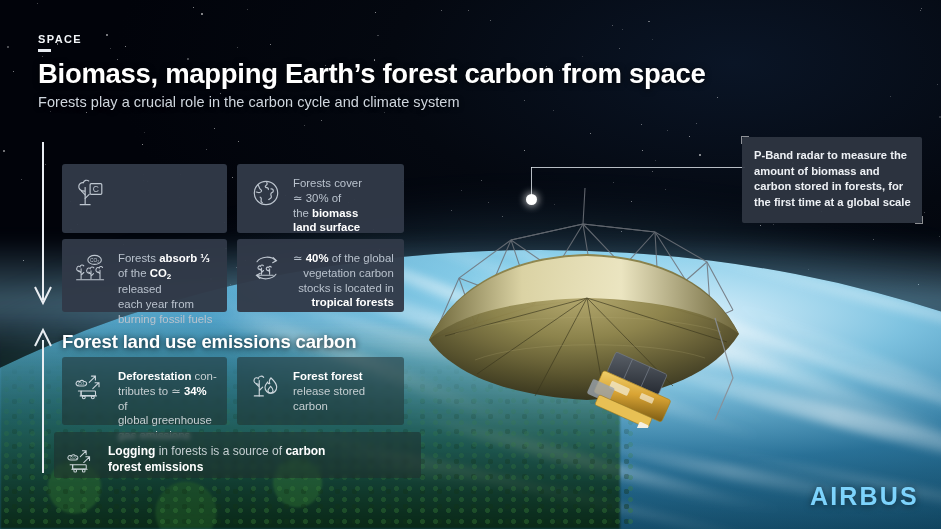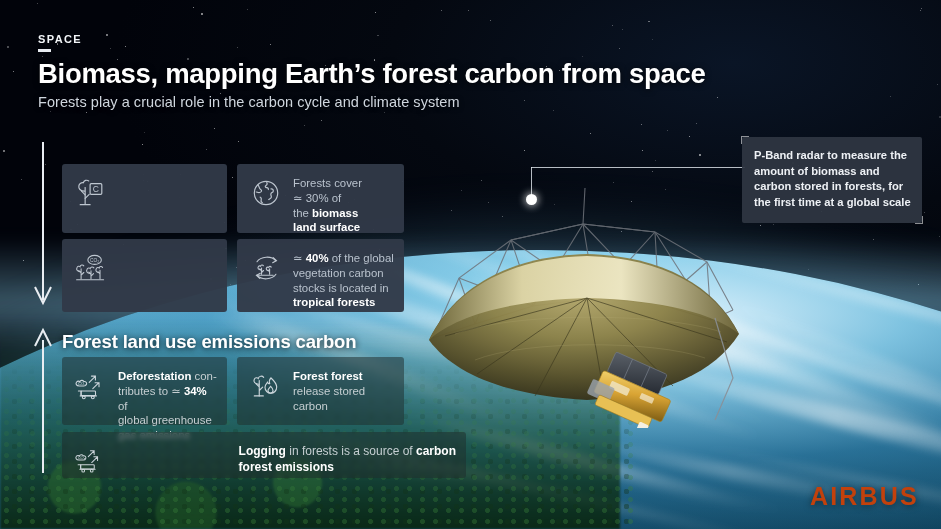--- a/index.html
+++ b/index.html
@@ -126,21 +126,21 @@
   .callout-corner { position:absolute; border:solid rgba(255,255,255,.55); }
   .leader { position:absolute; background:rgba(228,234,240,.8); }
   .leader-dot {
     position:absolute; width:11px; height:11px; border-radius:50%;
     background:#fff; box-shadow:0 0 7px 2px rgba(255,255,255,.55);
   }
 
   
   .airbus {
     position:absolute; right:22px; bottom:18px;
-    font-size:25px; font-weight:700; letter-spacing:2.2px; color:#c2410c;
+    font-size:25px; font-weight:700; letter-spacing:2.2px; color:#7dd3fc;
     text-shadow:0 1px 7px rgba(0,0,0,.55);
   }
 </style>
 </head>
 <body>
 
 <div id="stage">
 
   <div class="sky"></div>
   <div class="stars" id="starfield">
@@ -437,23 +437,26 @@
         <text x="24" y="13.2" font-size="5.4" fill="#cbd3dc" text-anchor="middle" font-family="Liberation Sans, sans-serif" stroke="none">CO₂</text>
         <path d="M8 24 c-3.4 0 -4.6 -2.4 -3.6 -4.4 c.8 -1.8 2.8 -1.8 3.4 -1 c.4 -2 3 -2.6 4.2 -1"></path>
         <path d="M9 21 l0 11 M9 25.5 l-2.6 -2.6 M9 28 l3 -3"></path>
         <path d="M19 26 c-3.6 0 -4.6 -2.6 -3.4 -4.6 c.8 -1.6 2.8 -1.6 3.4 -.8 c.6 -2 3 -2.4 4.2 -.8"></path>
         <path d="M20 23 l0 9 M20 27 l-2.4 -2.4 M20 29 l2.8 -2.8"></path>
         <path d="M29 25 c-3.2 0 -4.2 -2.4 -3.2 -4.2 c.8 -1.6 2.6 -1.6 3.2 -.8 c.6 -1.8 2.8 -2.2 3.8 -.6"></path>
         <path d="M30 22.5 l0 9.5 M30 26.5 l-2.2 -2.2"></path>
         <path d="M4 33 l30 0"></path>
       </g>
     </svg>
-  </div>
-
-  <div class="card dark" style="left:237px; top:239px; width:167px; height:73px;">
+    <div class="txt">
+      Forests <b>absorb ⅓</b><br>of the <b>CO<span class="sub">2</span></b> released<br>each year from<br>burning fossil fuels
+    </div>
+  </div>
+
+  <div class="card dark" style="left:237px; top:239px; width:167px; height:73px;text-align:right;">
     <svg class="ico" viewBox="0 0 40 40">
       <g fill="none" stroke="#cbd3dc" stroke-width="1.25" stroke-linecap="round">
         <path d="M10 13 c4 -6 16 -7 21 -1"></path>
         <path d="M28 8.5 l3.6 3.2 l-4.2 2.4"></path>
         <path d="M31 27 c-4 6 -16 7 -21 1"></path>
         <path d="M13 31.5 l-3.6 -3.2 l4.2 -2.4"></path>
         <path d="M14 22 c-2.6 0 -3.4 -2 -2.6 -3.4 c.6 -1.2 2 -1.2 2.6 -.6 c.4 -1.4 2.2 -1.8 3 -.6"></path>
         <path d="M15 20 l0 7 M15 23 l-2 -2 M15 25 l2.2 -2.2"></path>
         <path d="M23 23 c-2.4 0 -3.2 -1.8 -2.4 -3.2 c.6 -1 1.8 -1 2.4 -.4 c.4 -1.4 2 -1.6 2.8 -.4"></path>
         <path d="M24 21 l0 6 M24 24 l-1.8 -1.8"></path>
@@ -499,21 +502,21 @@
         <path d="M7 31 l10 0"></path>
         <path d="M25.5 11 c3.6 3.4 6.4 6 6.4 10.2 c0 4 -3 6.8 -6.6 6.8 c-3.6 0 -6.4 -2.8 -6.4 -6.6 c0 -2.8 1.6 -4 2.8 -5.6 c.6 1.4 1.6 2 2.4 1.6 c-.8 -2.6 -.4 -4.6 1.4 -6.4 Z"></path>
         <path d="M25.2 20.5 c1.6 1.6 2.6 2.8 2.6 4.4 c0 1.8 -1.2 3 -2.8 3 c-1.6 0 -2.8 -1.2 -2.8 -2.8 c0 -1.6 1.4 -2.6 3 -4.6 Z"></path>
       </g>
     </svg>
     <div class="txt">
       <b>Forest forest</b><br>release stored<br>carbon
     </div>
   </div>
 
-  <div class="card glass" style="left:62px; top:432px; width:404px; height:46px;justify-content:space-between;">
+  <div class="card glass" style="left:54px; top:432px; width:367px; height:46px;">
     <svg class="ico" viewBox="0 0 40 40" style="width:34px;height:34px;">
       <g fill="none" stroke="#dbe2e8" stroke-width="1.2" stroke-linecap="round">
         <path d="M7 20 c-3.4 0 -4.4 -2.6 -3 -4.4 c1 -1.4 3 -1.2 3.6 -.2 c.6 -2 3.4 -2.2 4.4 -.4 c2.4 -.4 3.6 1.6 3 3.2 c-.4 1.2 -1.6 1.8 -3 1.8 Z"></path>
         <text x="10" y="19" font-size="4.6" fill="#dbe2e8" stroke="none" text-anchor="middle" font-family="Liberation Sans, sans-serif">CO₂</text>
         <path d="M18 16 l6.5 -6.5 M20.5 9 l4.4 0 l0 4.4"></path>
         <path d="M22 23 l6.5 -6.5 M24.5 16.3 l4.4 0 l0 4.4"></path>
         <rect x="9" y="25.5" width="16" height="5.2" rx="1"></rect>
         <path d="M8 31 l18 0"></path>
         <circle cx="12" cy="32.6" r="1.6"></circle>
         <circle cx="22" cy="32.6" r="1.6"></circle>

